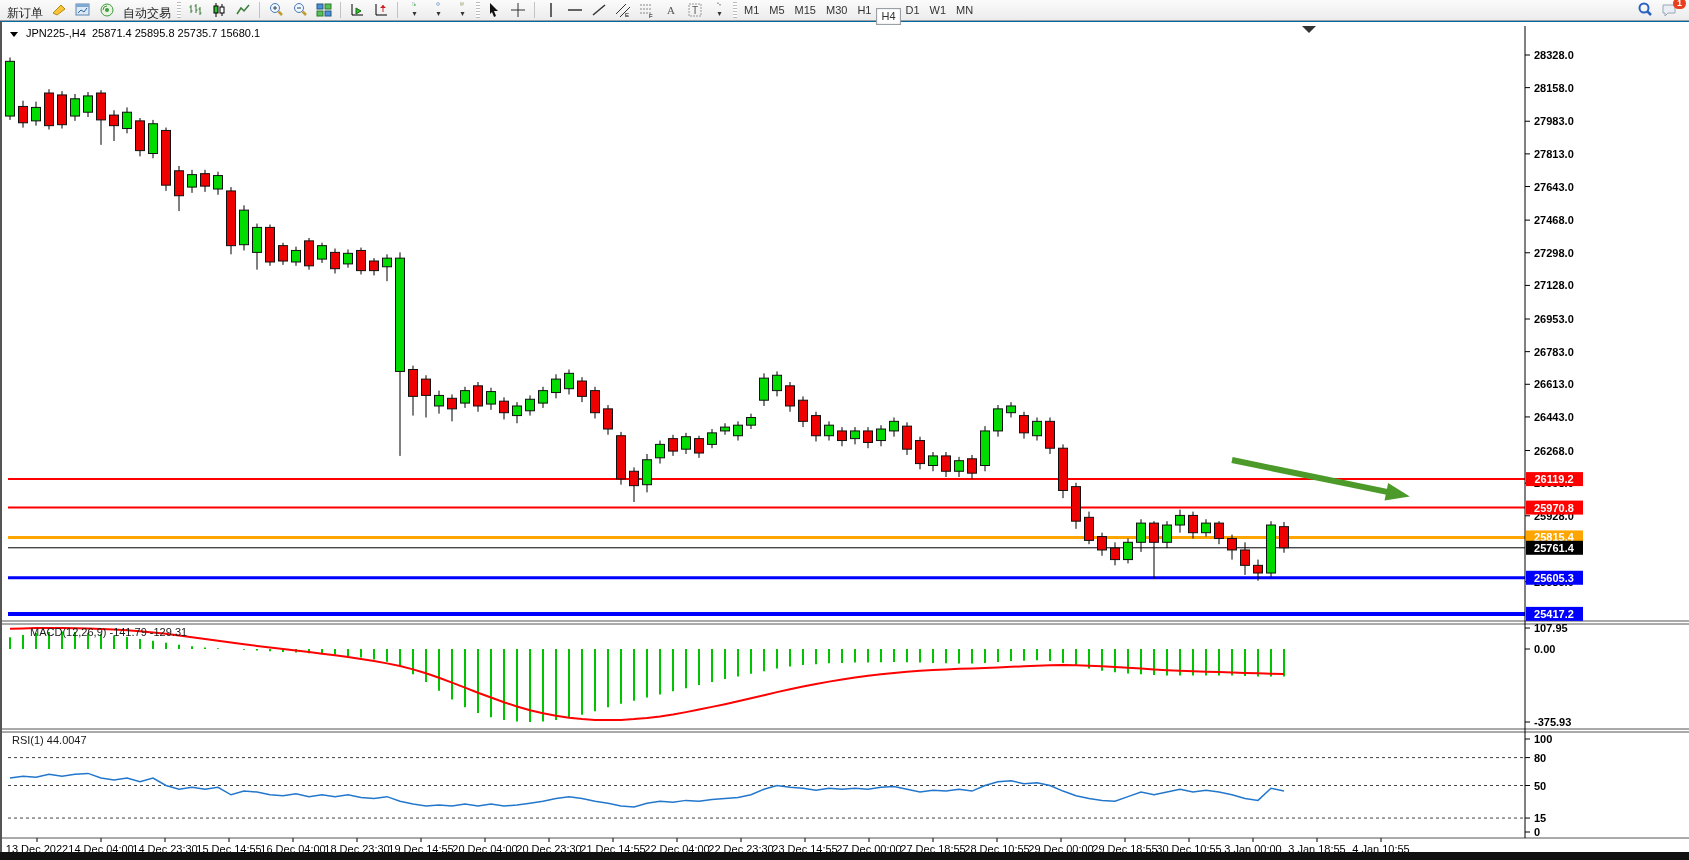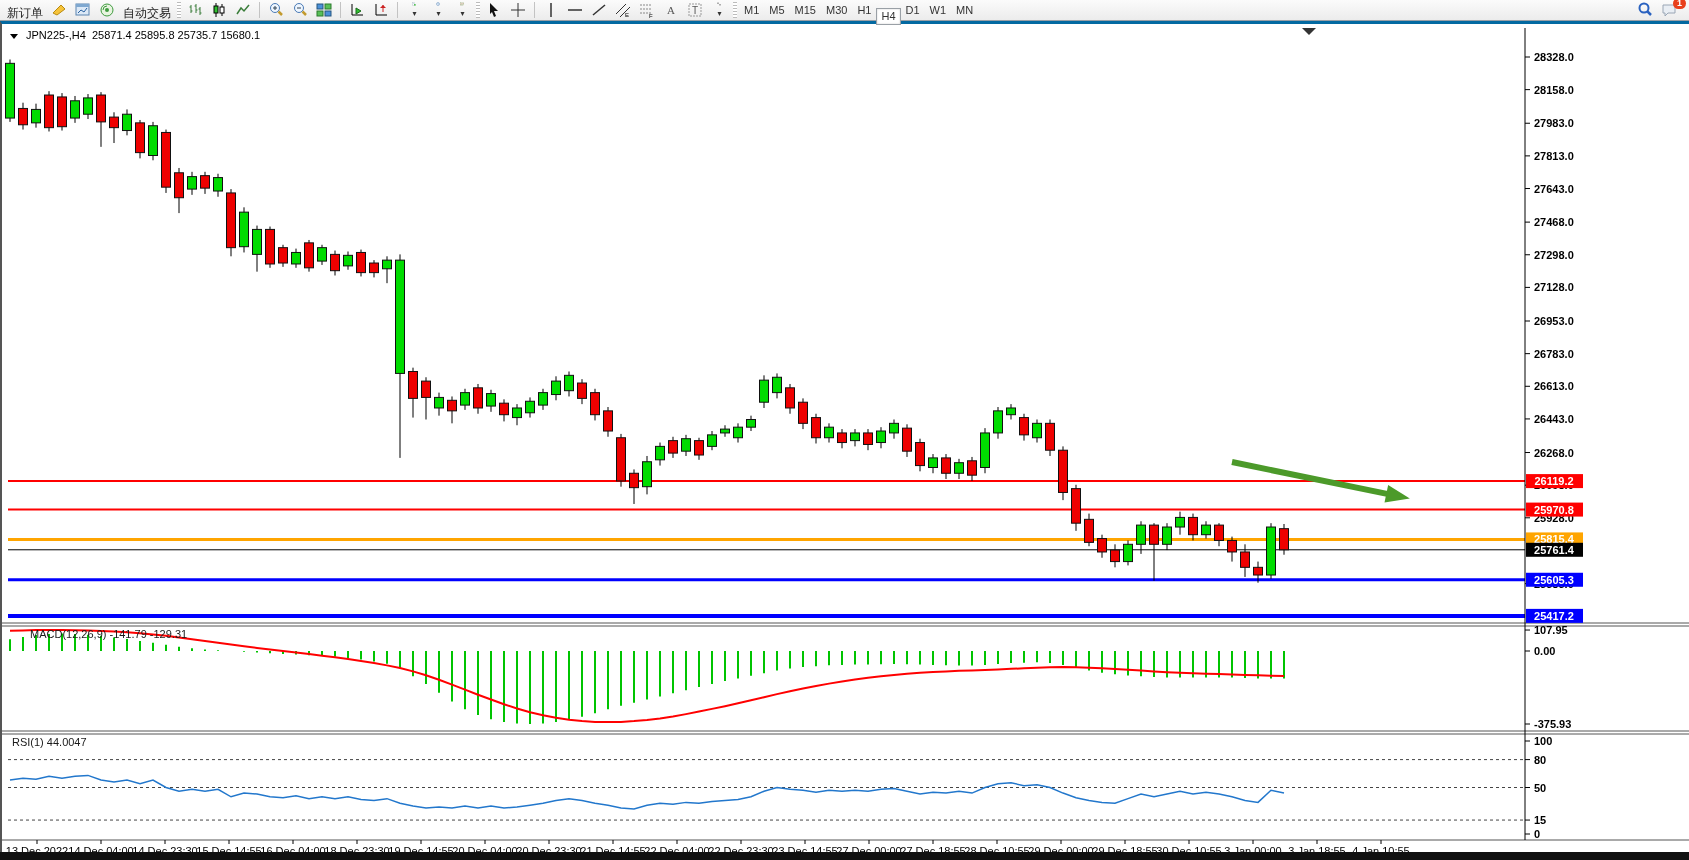--- a/index.html
+++ b/index.html
@@ -8,21 +8,21 @@
   #toolbar{position:absolute;top:0;left:0;width:100%;height:21px;background:linear-gradient(#fbfbfb,#ececec);border-bottom:1px solid #9aa0a6;display:flex;align-items:center;padding-left:3px;z-index:5;box-sizing:border-box;}
   .tbtn{display:flex;align-items:center;gap:3px;height:18px;padding:0 3px;border:1px solid transparent;background:transparent;font-family:"Liberation Sans",sans-serif;font-size:12px;color:#222;cursor:default;flex-direction:column;}
   .sep{width:1px;height:16px;background:#c3c3c3;margin:0 4px;}
   .grip{width:4px;height:16px;margin:0 2px;background:repeating-linear-gradient(#bbb 0 1px,#fff 1px 3px);}
   .caret{font-size:8px;color:#333;margin-left:1px;}
   .tf{height:17px;min-width:24px;padding:0 4px;border:1px solid transparent;background:transparent;font-family:"Liberation Sans",sans-serif;font-size:11px;color:#333;}
   .tf.active{background:#fff;border:1px solid #9aa0a6;box-shadow:inset 0 0 2px #ccc;margin-top:12px;}
   .ticon{width:16px;height:16px;display:block;}
   .chat-badge{position:absolute;top:-4px;right:-6px;background:#e8401c;color:#fff;border-radius:7px;font-size:9px;font-weight:bold;padding:1px 4px;line-height:9px;}
   
-  #chartwin{position:absolute;top:21px;left:0;width:1689px;height:832px;background:#fff;border-left:2px solid #555;border-top:3px solid #0369a1;box-sizing:border-box;}
+  #chartwin{position:absolute;top:21px;left:0;width:1689px;height:832px;background:#fff;border-left:2px solid #555;border-top:1px solid #0369a1;box-sizing:border-box;}
   #plot{position:absolute;top:0;left:0;z-index:1;}
   .chart-title{position:absolute;top:5px;left:8px;z-index:2;font-size:11px;color:#000;display:flex;align-items:center;gap:6px;}
   .tri-down{width:0;height:0;border-left:4px solid transparent;border-right:4px solid transparent;border-top:5px solid #000;display:inline-block;margin-right:2px;}
   .ind-label{position:absolute;z-index:2;font-size:11px;color:#1a1a1a;}
   #bottombar{position:absolute;bottom:0;left:0;width:100%;height:8px;background:#111;z-index:6;}
 </style>
 </head>
 <body>
 
 <div id="app">

